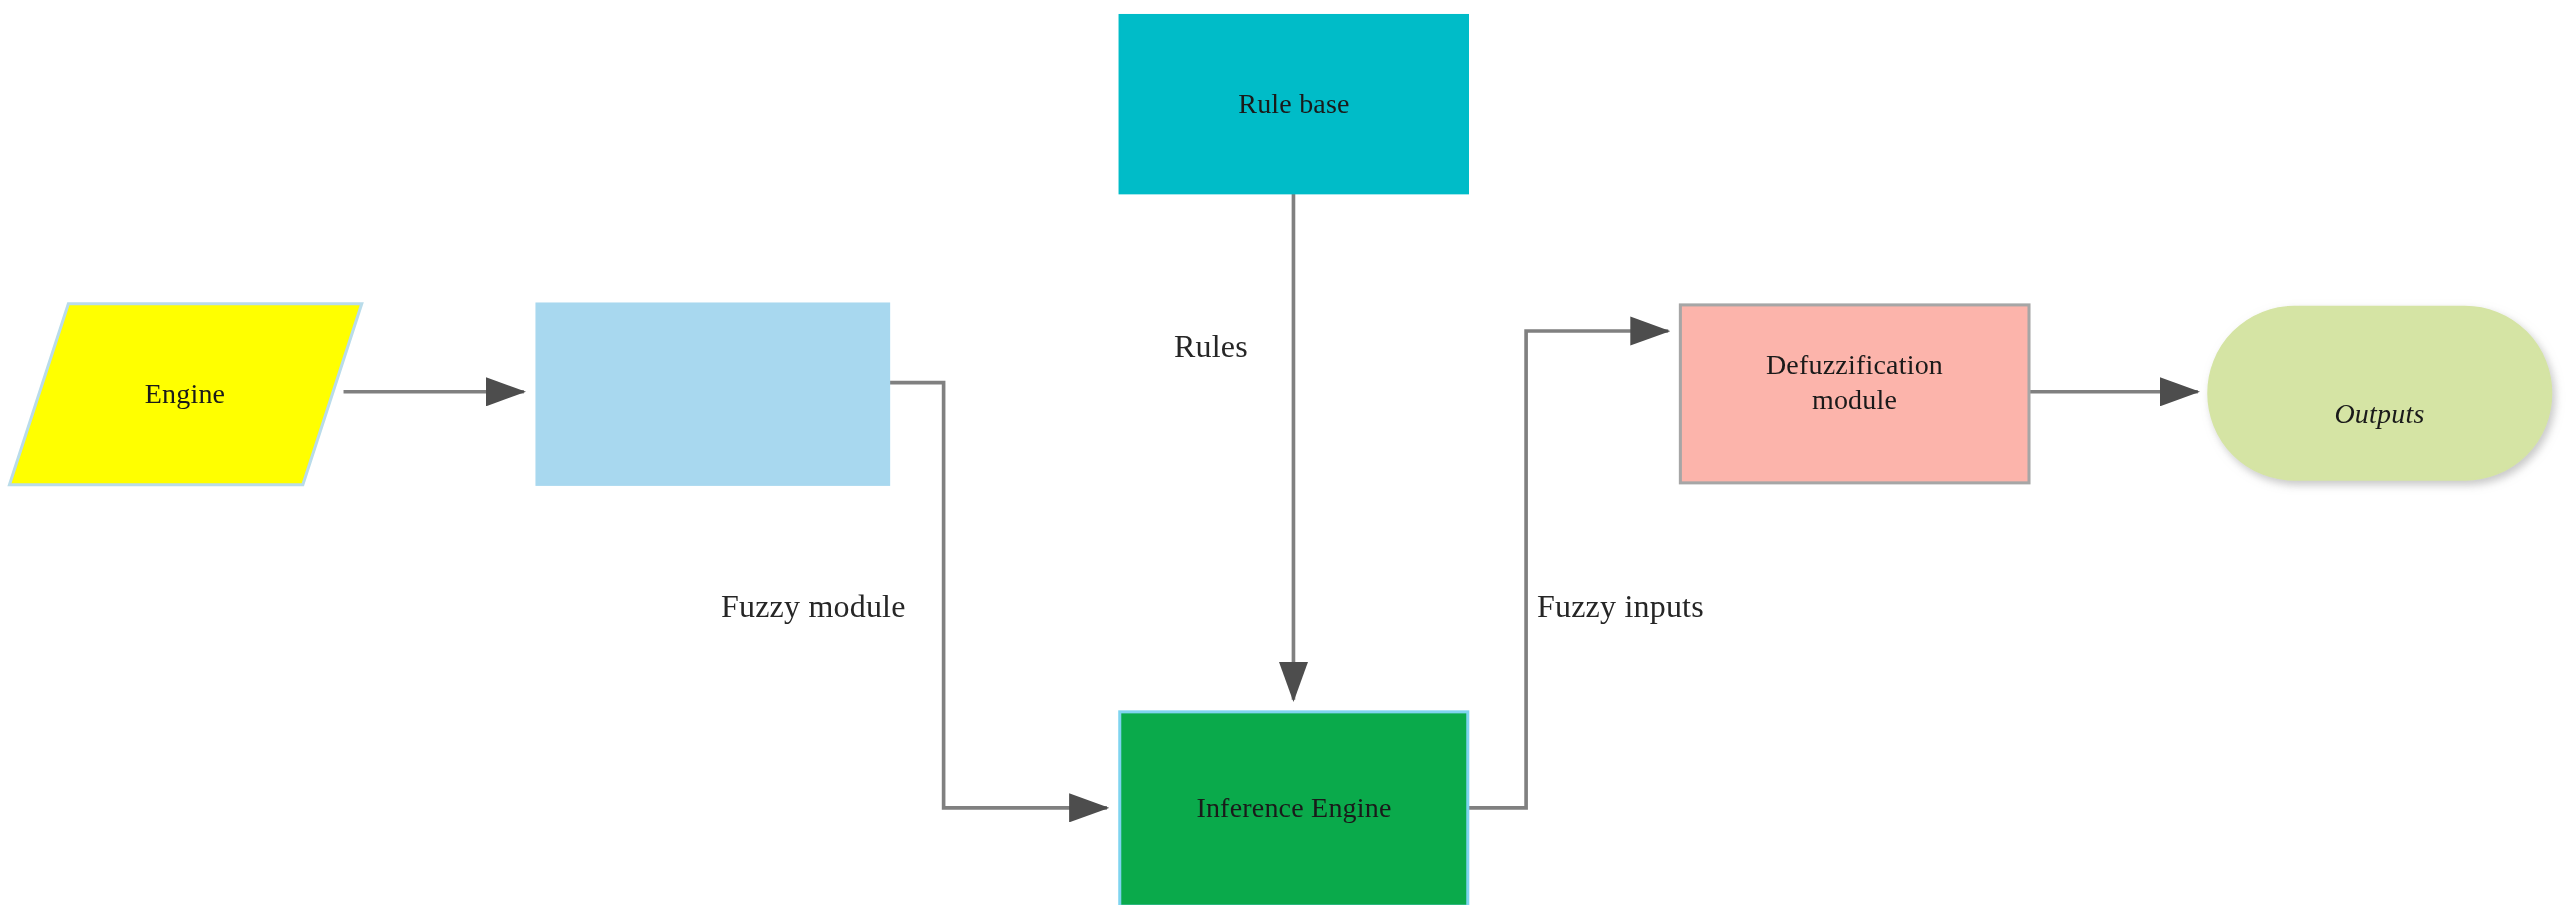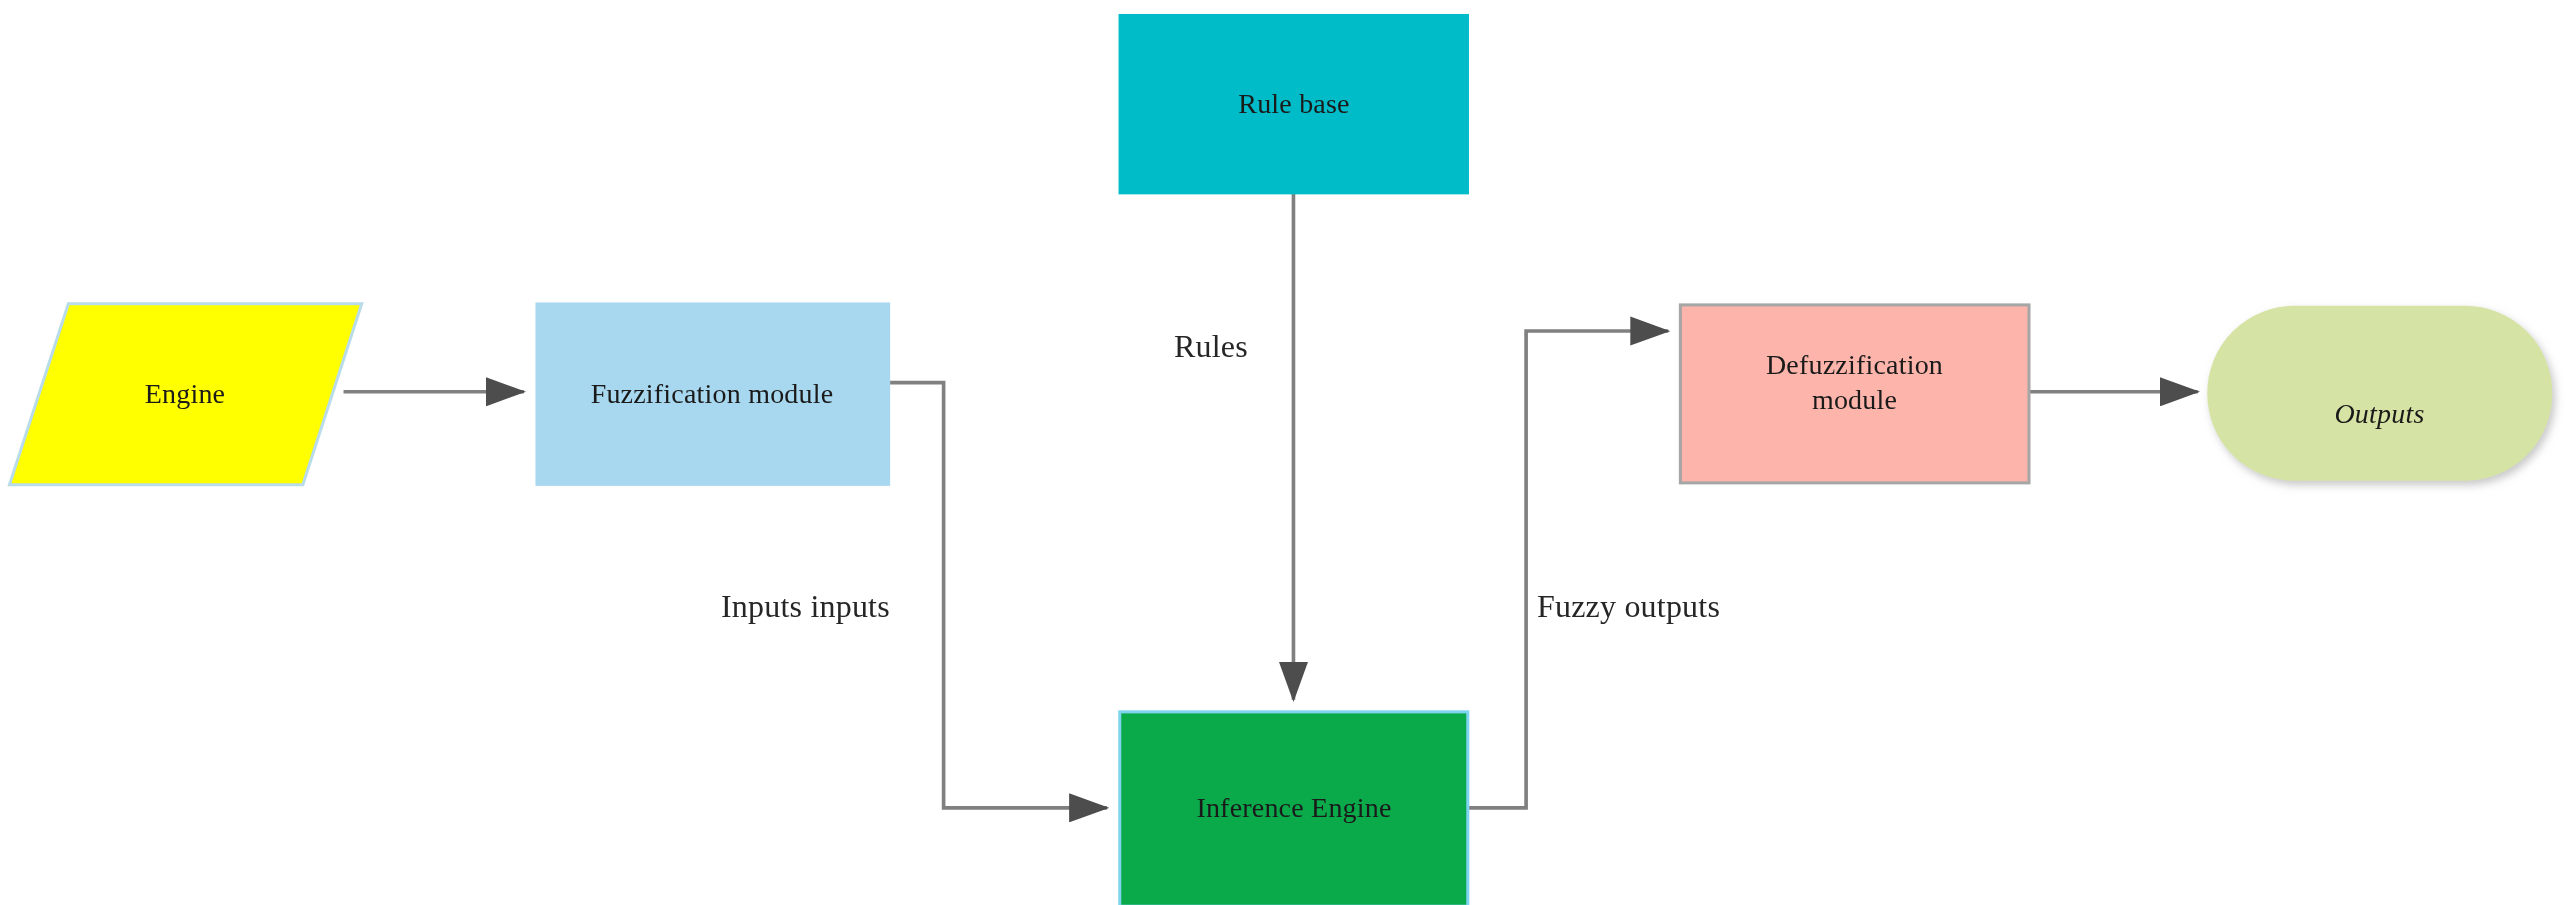--- a/index.html
+++ b/index.html
@@ -89,31 +89,30 @@
 
     <rect x="1843" y="1172" width="573" height="320" fill="#0aaa4b" stroke="#7fd4f0" stroke-width="5"></rect>
 
     <rect x="2766" y="502" width="574" height="293" fill="#fcb4ab" stroke="#a6a6a6" stroke-width="5"></rect>
 
     <rect x="3635" y="505" width="565" height="285" rx="142" ry="142" fill="#d5e4a4" stroke="#d5e4a4" stroke-width="3" filter="url(#softshadow)"></rect>
   </svg>
 
   <div class="node-label" style="left:9px; top:304px; width:352px; height:181px;">Engine</div>
 
-  <div class="node-label" style="left:536px; top:304px; width:352px; height:181px;">Fuzzification module</div>
 
   <div class="node-label" style="left:1120px; top:15px; width:348px; height:178px;">Rule base</div>
 
   <div class="node-label" style="left:1120px; top:712px; width:348px; height:193px;">Inference Engine</div>
 
   <div class="node-label" style="left:1680px; top:305px; width:349px; height:155px;">Defuzzification
 module</div>
 
   <div class="node-label" style="left:2208px; top:307px; width:343px; height:215px;font-style:italic;">Outputs</div>
 
   <div class="edge-label" style="left:1174px; top:328px;">Rules</div>
 
-  <div class="edge-label" style="left:721px; top:588px;">Inputs inputs</div>
+  <div class="edge-label" style="left:721px; top:588px;">Fuzzy module</div>
 
-  <div class="edge-label" style="left:1537px; top:588px;">Fuzzy outputs</div>
+  <div class="edge-label" style="left:1537px; top:588px;">Fuzzy inputs</div>
 
 </div>
 
 
 </body></html>

